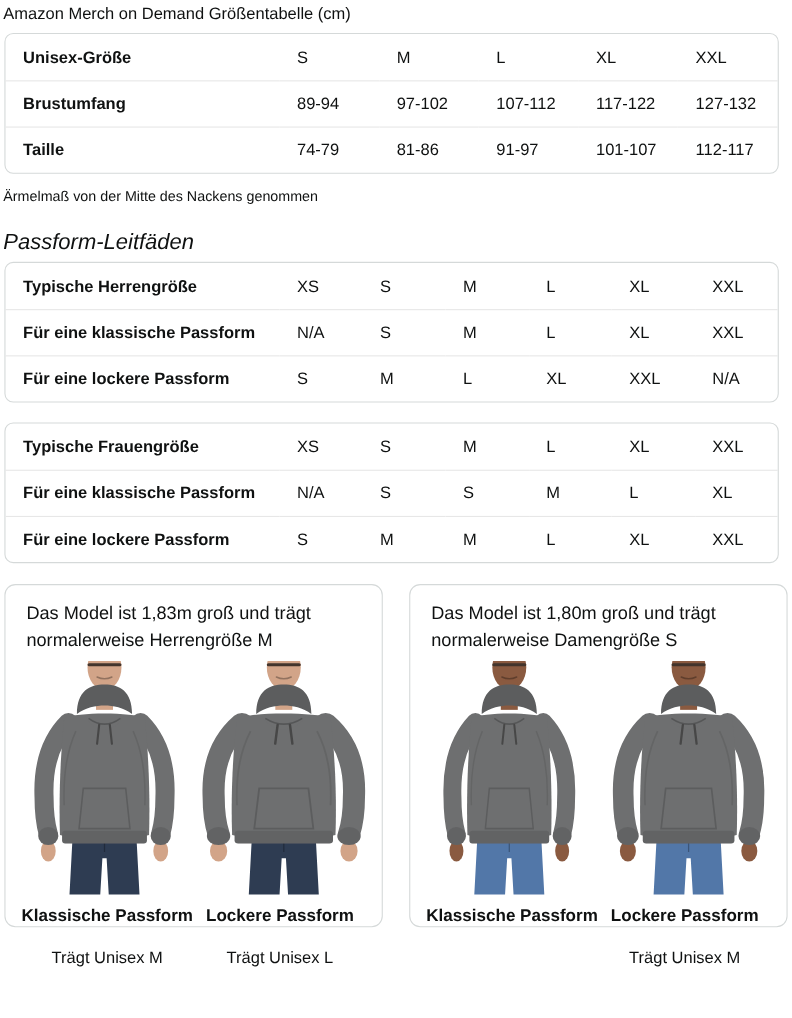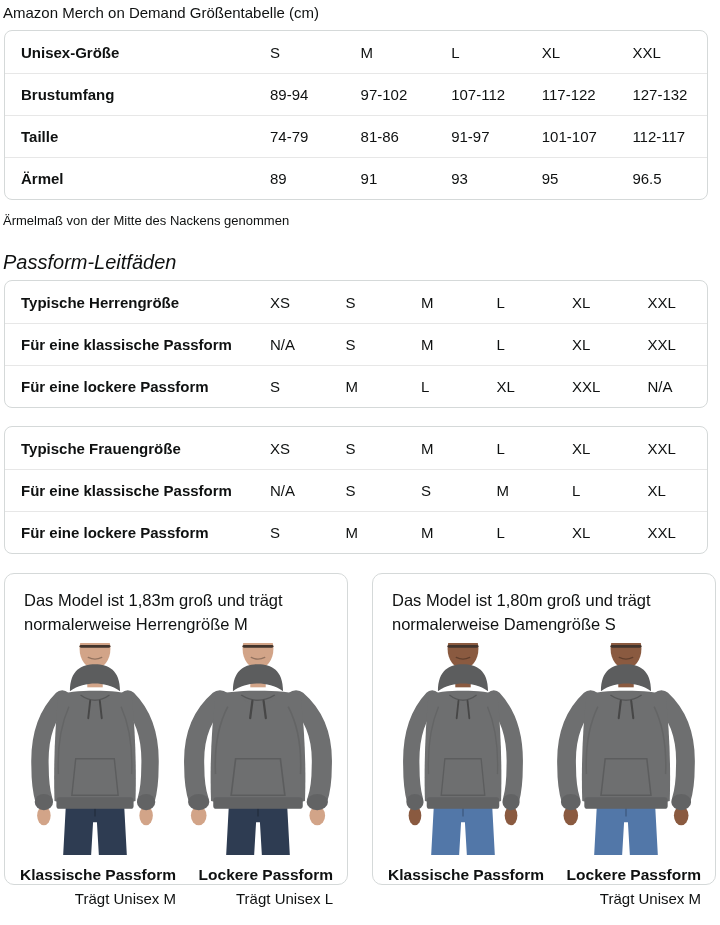--- a/index.html
+++ b/index.html
@@ -42,23 +42,23 @@
   .cards{display:flex;gap:24px;margin:19px 4px 0 4px;}
   .card{
     flex:1;height:312px;border:1px solid var(--border);border-radius:10px;
     padding:13px 14px 10px 14px;background:#fff;
   }
   .card-desc{font-size:16.5px;line-height:24px;margin:1px 0 0 5px;padding-right:8px;}
   .photos{display:flex;height:218px;margin:7px -6px 0 -6px;}
   .photo{flex:1;display:flex;align-items:flex-start;justify-content:center;overflow:hidden;}
   svg.model{width:162px;height:214px;display:block;}
   .captions{display:flex;margin-top:5px;}
-  .cap{flex:1;text-align:right;}
+  .cap{flex:1;text-align:center;}
   .cap .fit-label{font-weight:700;font-size:15.5px;line-height:18px;}
-  .cap .size-label{font-size:15px;line-height:17px;margin-top:6px;}
+  .cap .size-label{font-size:15px;line-height:17px;margin-top:20px;}
 
   .model-male{--skin:#d2a488;--jeans:#2e3c52;}
   .model-female{--skin:#8a5a40;--jeans:#5277a8;}
   .defs-hidden{position:absolute;width:0;height:0;overflow:hidden;}
 </style>
 </head>
 <body>
 
 <svg class="defs-hidden" aria-hidden="true">
   <defs>
@@ -127,28 +127,20 @@
       <td>127-132</td>
     </tr>
     <tr>
       <td class="lbl">Taille</td>
       <td>74-79</td>
       <td>81-86</td>
       <td>91-97</td>
       <td>101-107</td>
       <td>112-117</td>
     </tr>
-    <tr>
-      <td class="lbl">Ärmel</td>
-      <td>89</td>
-      <td>91</td>
-      <td>93</td>
-      <td>95</td>
-      <td>96.5</td>
-    </tr>
   </tbody>
     </table>
 
   <div class="footnote">Ärmelmaß von der Mitte des Nackens genommen</div>
 
   <div class="section-heading">Passform-Leitfäden</div>
 
   <table class="tbl fit">
     <colgroup>
         <col style="width:249px">

